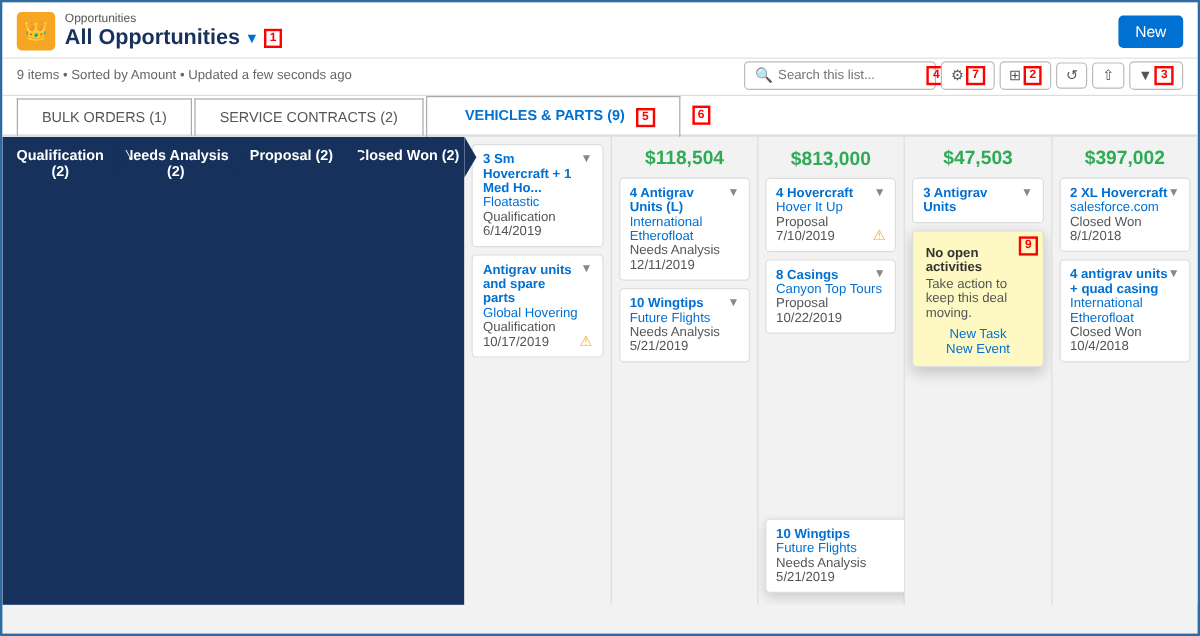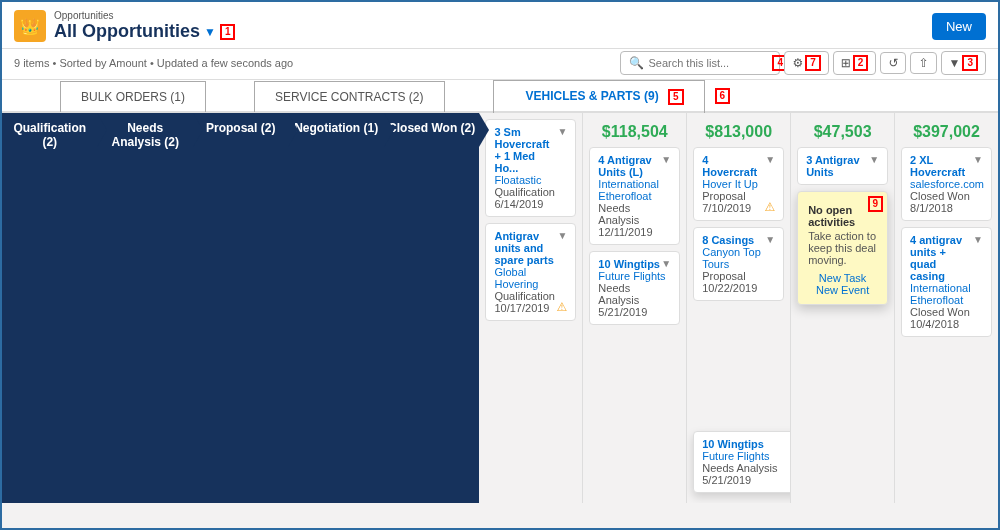--- a/index.html
+++ b/index.html
@@ -81,21 +81,20 @@
       border-bottom: 2px solid #ddd;
       gap: 0;
     }
     .tab {
       padding: 8px 20px;
       font-size: 12px;
       color: #555;
       cursor: pointer;
       border-bottom: 2px solid transparent;
       margin-bottom: -2px;
-      margin-left: 46px;
     }
     .tab.active {
       color: #0070d2;
       border-bottom: 2px solid #0070d2;
       font-weight: bold;
     }
 
     
     .kanban-header {
       display: flex;
@@ -281,21 +280,20 @@
       <span class="ann" style="margin-left:10px; align-self:center;">6</span>
     </div>
   </div>
 
   <div class="kanban-main">
 
     <div class="kanban-header">
       <div class="kanban-col-header">Qualification (2)</div>
       <div class="kanban-col-header">Needs Analysis (2)</div>
       <div class="kanban-col-header">Proposal (2)</div>
-      <div class="kanban-col-header">Negotiation (1)</div>
       <div class="kanban-col-header" style="border-right:none;">Closed Won (2)</div>
     </div>
 
     <div class="kanban-body">
 
       <div class="kanban-col">
         <div class="card">
           <div class="card-header">
             <span class="card-title">3 Sm Hovercraft + 1 Med Ho...</span>
             <span class="card-dropdown">▼</span>

